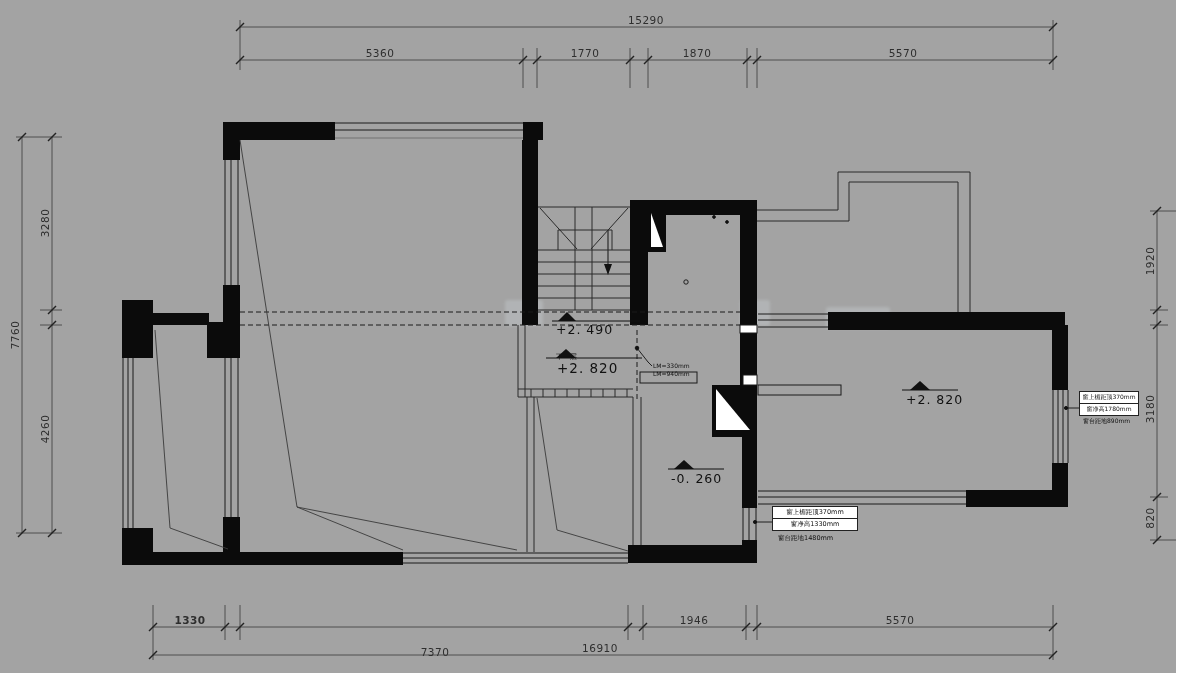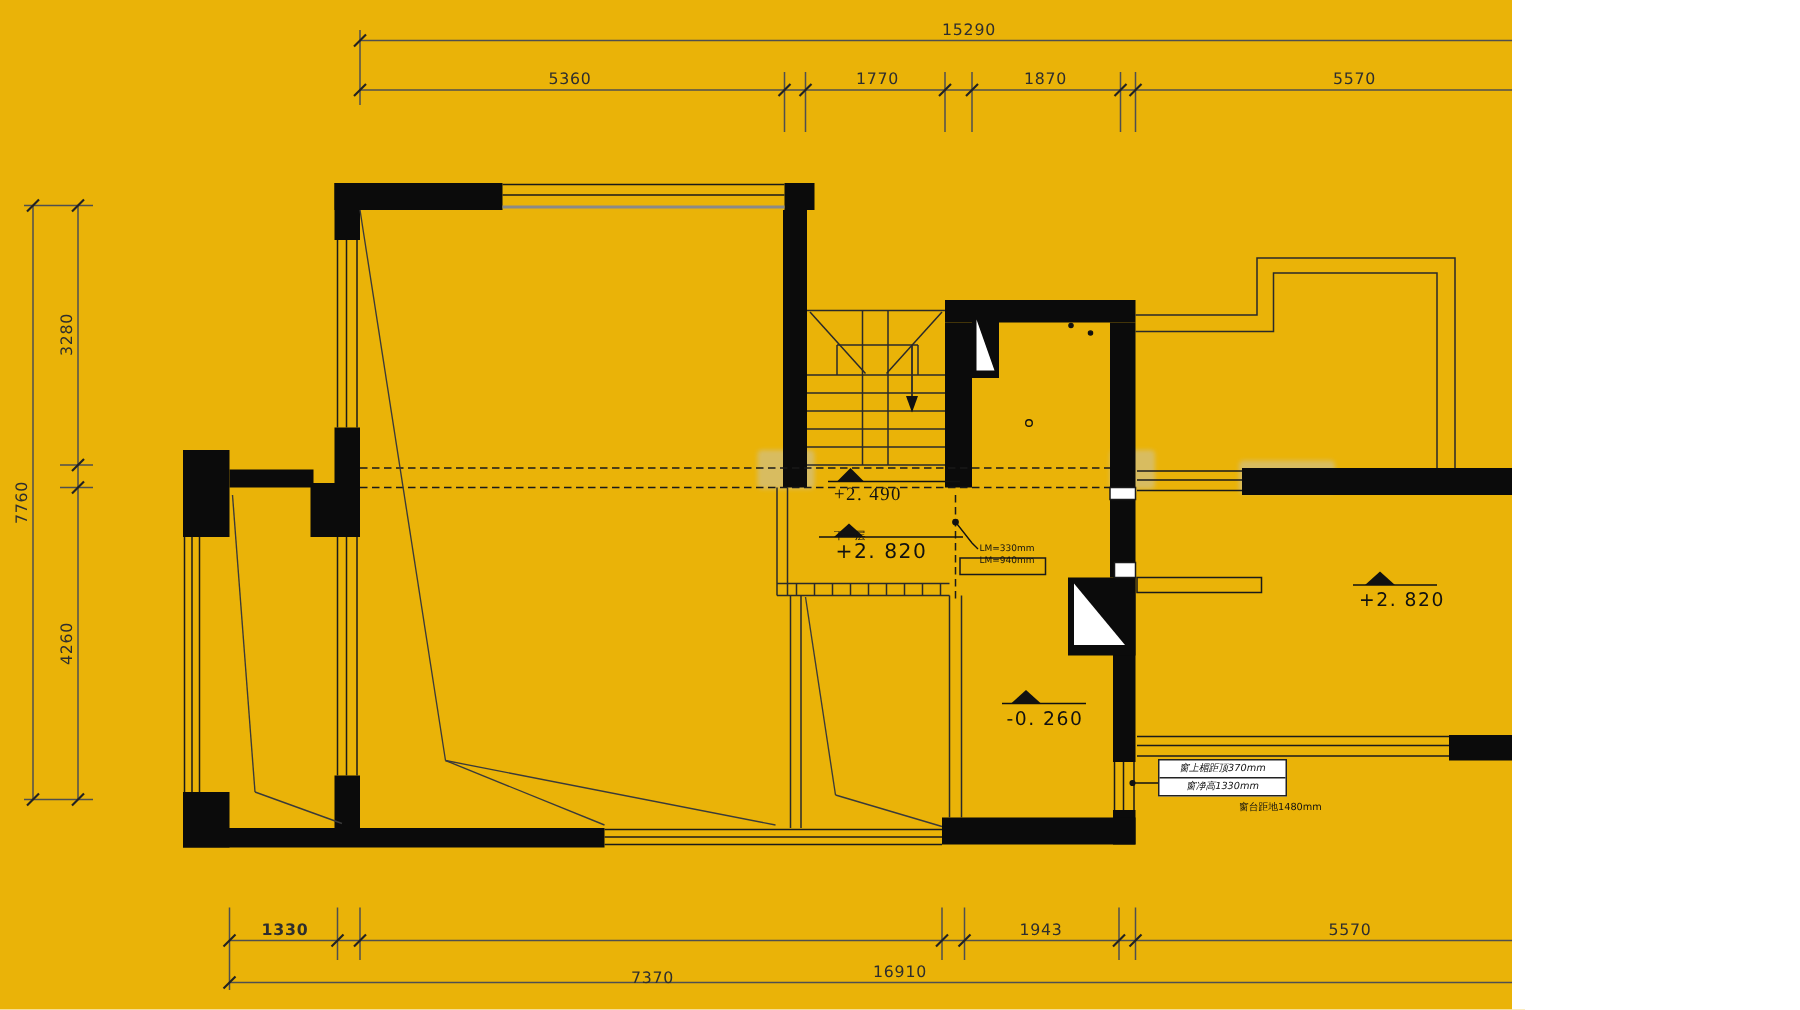--- a/index.html
+++ b/index.html
@@ -1,31 +1,31 @@
 <!DOCTYPE html>
 <html><head>
 <meta charset="utf-8">
 <style>
   html,body{margin:0;padding:0;background:#fff;}
   .canvas{
-    position:relative;width:1008px;height:673px;background:#eab308;
+    position:relative;width:1176px;height:673px;background:#a3a3a3;
     font-family:"DejaVu Sans","Liberation Sans",sans-serif;overflow:hidden;
   }
   svg{position:absolute;left:0;top:0;}
   .lbl{position:absolute;color:#2e2e2e;font-size:10.5px;letter-spacing:.5px;
        transform:translate(-50%,-50%);white-space:nowrap;}
   .lbl.rot{transform:translate(-50%,-50%) rotate(-90deg);}
   .elev{position:absolute;color:#111;font-size:12.5px;letter-spacing:1px;white-space:nowrap;}
   .elev-sub{position:absolute;color:#111;font-size:7px;white-space:nowrap;}
   .tiny{position:absolute;color:#111;font-size:6px;line-height:8px;white-space:nowrap;}
   .notebox{position:absolute;border:1px solid #222;background:#fff;font-size:6.5px;
            color:#111;text-align:center;white-space:nowrap;}
-  .notebox .row{border-bottom:1px solid #222;padding:1px 2px;font-style:italic;}
+  .notebox .row{border-bottom:1px solid #222;padding:1px 2px;}
   .notebox .row:last-child{border-bottom:none;}
-  .noterow{position:absolute;font-size:6.5px;color:#111;white-space:nowrap;margin-left:48px;}
+  .noterow{position:absolute;font-size:6.5px;color:#111;white-space:nowrap;}
   .wm{position:absolute;background:#c3c8cb;opacity:.45;filter:blur(1.5px);border-radius:3px;}
 </style>
 </head>
 <body>
 
 <div class="canvas">
 
   <div class="wm" style="left:505px;top:300px;width:38px;height:26px;"></div>
   <div class="wm" style="left:740px;top:300px;width:30px;height:26px;"></div>
   <div class="wm" style="left:826px;top:307px;width:64px;height:22px;"></div>
@@ -262,34 +262,34 @@
   </svg>
 
   <div class="lbl" style="left:646px;top:20px;">15290</div>
   <div class="lbl" style="left:380px;top:53px;text-align:center;">5360</div>
   <div class="lbl" style="left:585px;top:53px;">1770</div>
   <div class="lbl" style="left:697px;top:53px;">1870</div>
   <div class="lbl" style="left:903px;top:53px;">5570</div>
 
   <div class="lbl" style="left:190px;top:620px;font-weight:bold;">1330</div>
   <div class="lbl" style="left:435px;top:652px;">7370</div>
-  <div class="lbl" style="left:694px;top:620px;">1943</div>
+  <div class="lbl" style="left:694px;top:620px;">1946</div>
   <div class="lbl" style="left:900px;top:620px;">5570</div>
   <div class="lbl" style="left:600px;top:648px;">16910</div>
 
   <div class="lbl rot" style="left:15px;top:335px;">7760</div>
   <div class="lbl rot" style="left:45px;top:223px;">3280</div>
   <div class="lbl rot" style="left:45px;top:429px;">4260</div>
 
   <div class="lbl rot" style="left:1150px;top:261px;">1920</div>
   <div class="lbl rot" style="left:1150px;top:409px;">3180</div>
   <div class="lbl rot" style="left:1150px;top:518px;">820</div>
   <div class="lbl rot" style="left:1183px;top:375px;">6400</div>
 
-  <div class="elev" style="left:556px;top:322px;font-family:Liberation Serif, serif;">+2. 490</div>
+  <div class="elev" style="left:556px;top:322px;">+2. 490</div>
   <div class="elev-sub" style="left:556px;top:336px;margin-top:16px;">下一层</div>
   <div class="elev" style="left:557px;top:360px;font-size:13.5px;">+2. 820</div>
   <div class="elev" style="left:906px;top:392px;">+2. 820</div>
   <div class="elev" style="left:671px;top:471px;">-0. 260</div>
 
   <div class="tiny" style="left:653px;top:362px;">LM=330mm</div>
   <div class="tiny" style="left:653px;top:370px;">LM=940mm</div>
 
   <div class="notebox" style="left:1079px;top:391px;width:58px;font-size:6px;">
     <div class="row">窗上楣距顶370mm</div>

